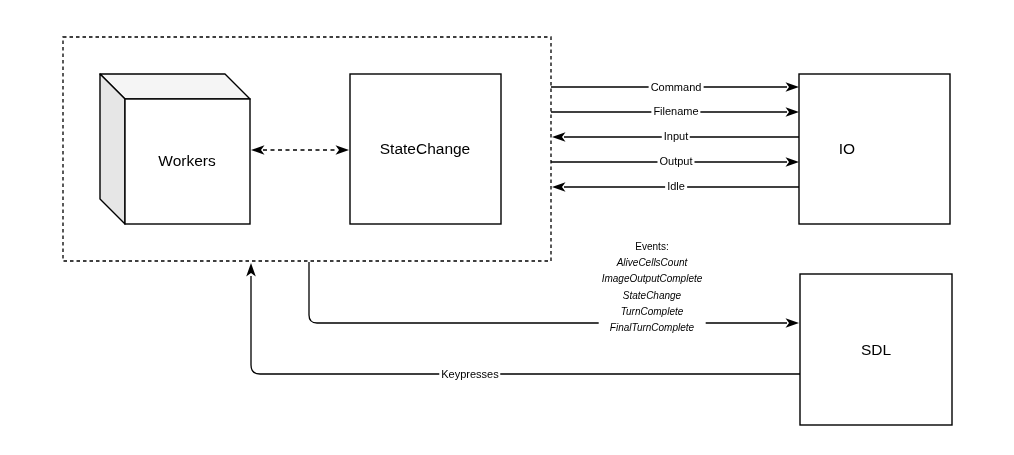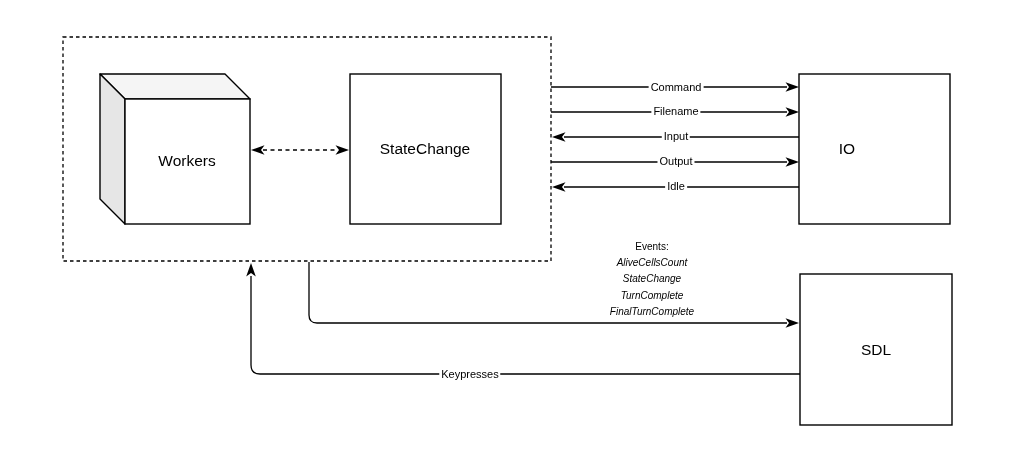--- a/index.html
+++ b/index.html
@@ -135,18 +135,19 @@
 
   <div class="label" style="left:676px; top:162px;">Output</div>
 
   <div class="label" style="left:676px; top:187px;">Idle</div>
 
   <div class="label" style="left:470px; top:375px;">Keypresses</div>
 
   <div class="events-block">
     <div class="event-title">Events:</div>
     <div class="event-item">AliveCellsCount</div>
+    <div class="event-item">ImageOutputComplete</div>
     <div class="event-item">StateChange</div>
     <div class="event-item">TurnComplete</div>
     <div class="event-item">FinalTurnComplete</div>
   </div>
 
 </div>
 
 </body></html>

